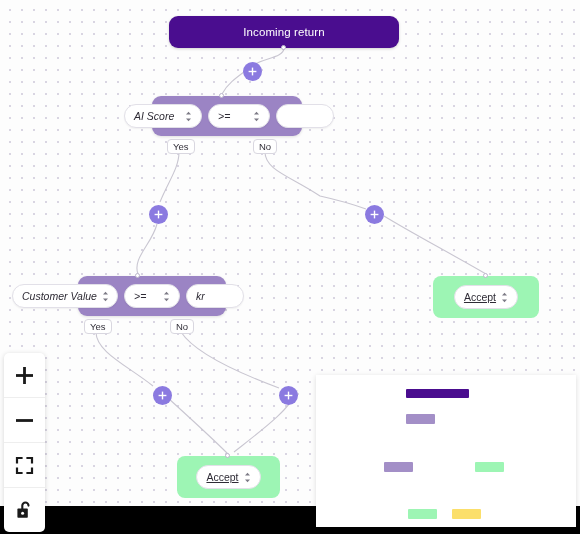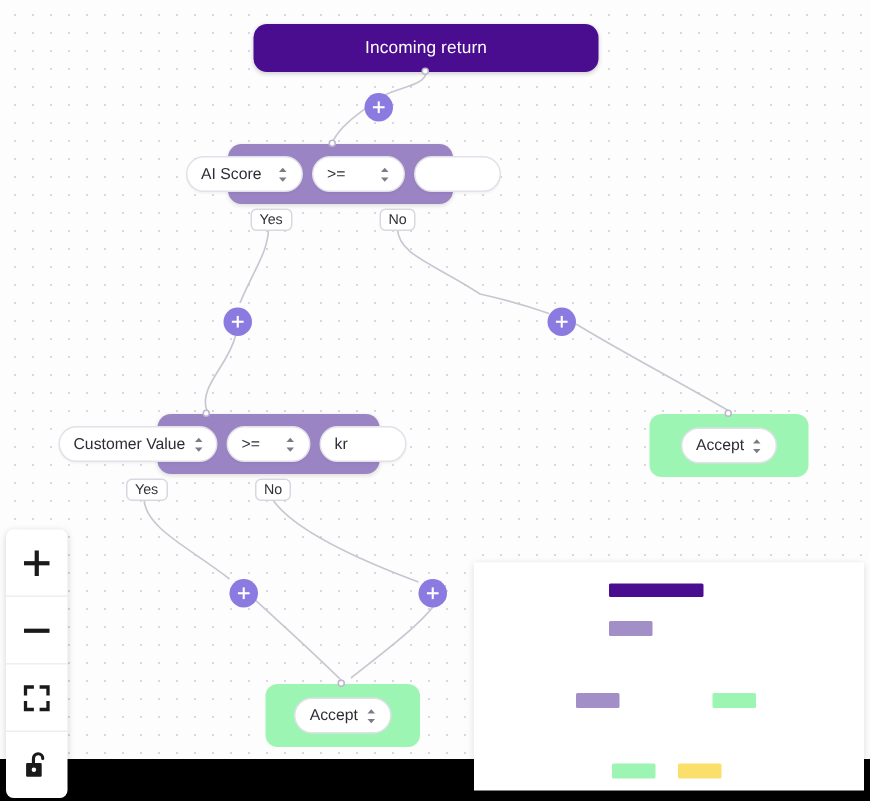--- a/index.html
+++ b/index.html
@@ -76,20 +76,21 @@
     border-radius: 13px;
     height: 24px;
     display: flex;
     align-items: center;
     padding: 0 9px;
     font-size: 10.5px;
     color: #2e2b35;
     box-sizing: border-box;
     white-space: nowrap;
     box-shadow: 0 1px 1.5px rgba(0,0,0,0.05);
+    font-style: italic;
   }
   .field .lbl { margin-right: 5px; }
   .field.center { justify-content: center; }
   .field.center .lbl { margin-right: 8px; }
 
   .stepper {
     display: inline-flex;
     flex-direction: column;
     justify-content: center;
     line-height: 0;
@@ -110,20 +111,21 @@
     background: #ffffff;
     border: 1px solid #e2e0e8;
     border-radius: 13px;
     height: 24px;
     display: flex;
     align-items: center;
     padding: 0 9px;
     font-size: 10.5px;
     color: #2e2b35;
     box-sizing: border-box;
+    text-decoration: underline;
   }
   .accept-pill .lbl { margin-right: 5px; }
 
   
   .branch-badge {
     position: absolute;
     background: #ffffff;
     border: 1px solid #d9d7e0;
     border-radius: 4px;
     font-size: 9.5px;
@@ -262,21 +264,21 @@
       </div>
       <div class="field" style="width:58px;">
         <span></span>
       </div>
     </div>
   </div>
   <div class="port" id="p-c1in" style="left: 219px; top: 93px;"></div>
   <div class="branch-badge" id="b-c1yes" style="left: 167px; top: 139px;">Yes</div>
   <div class="branch-badge" id="b-c1no" style="left: 253px; top: 139px;">No</div>
 
-  <div class="node node-cond" id="n-cond2" style="left: 39px; top: 276px; width: 226px; height: 40px;">
+  <div class="node node-cond" id="n-cond2" style="left: 12px; top: 276px; width: 226px; height: 40px;">
     <div class="cond-body" id="c2body" style="left: 66px; top: 0px; width: 148px; height: 40px;"></div>
     <div class="cond-fields" id="c2fields" style="left: 0px;">
       <div class="field" style="width:106px;">
         <span class="lbl">Customer Value</span>
         <span class="stepper">
           <svg width="7" height="11" viewBox="0 0 7 11">
               <path d="M3.5 0.8 L6 3.6 L1 3.6 Z" fill="currentColor"></path>
               <path d="M3.5 10.2 L1 7.4 L6 7.4 Z" fill="currentColor"></path>
             </svg>
         </span>

